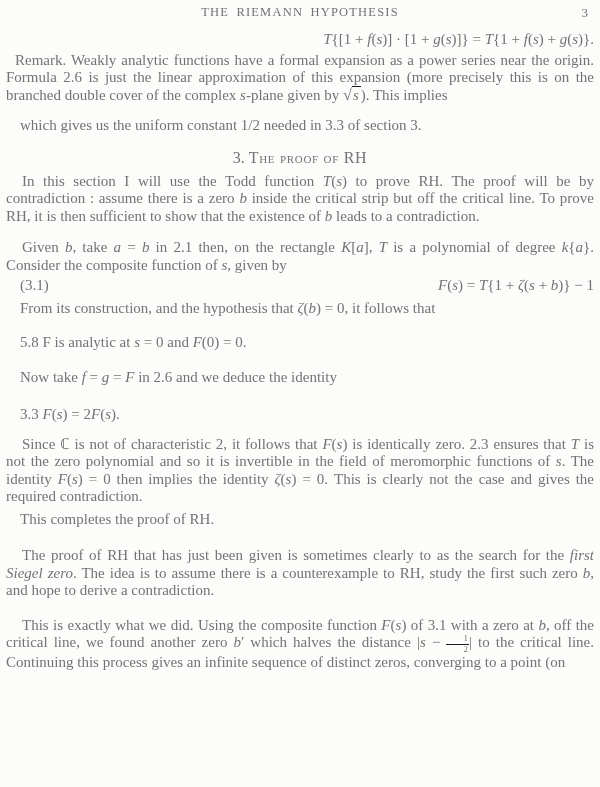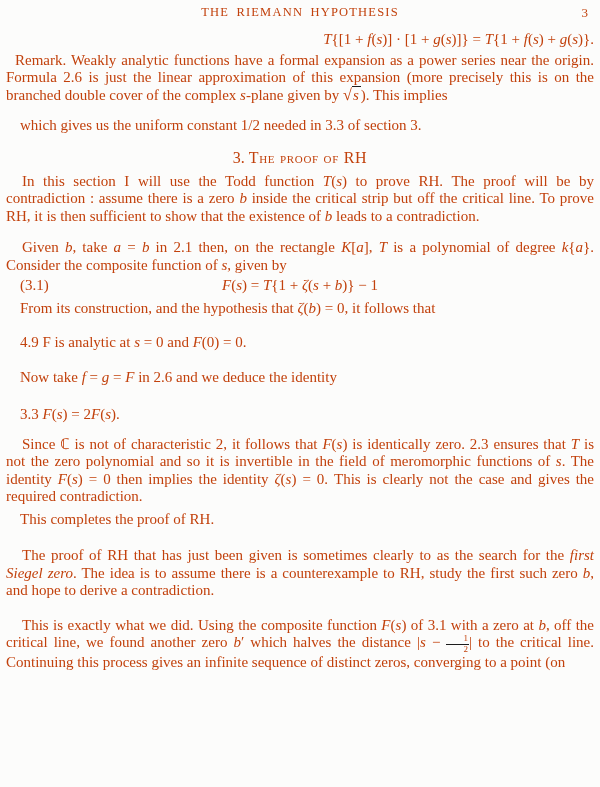--- a/index.html
+++ b/index.html
@@ -3,21 +3,21 @@
 <meta charset="utf-8">
 <style>
   html,body{margin:0;padding:0;background:#e9e9e9;}
   .page{
     position:relative;
     width:600px;height:787px;
     box-sizing:border-box;
     margin:0;
     padding:5px 6px 0 6px;
     background:#fcfcfb;
-    color:#c2410c;
+    color:#737373;
     font-family:"Liberation Serif", serif;
     font-size:15px;
     line-height:17.5px;
     overflow:hidden;
   }
   .running-head{
     position:relative;
     text-align:center;
     font-size:12.5px;
     letter-spacing:1.2px;
@@ -27,21 +27,21 @@
   .pagenum{
     position:absolute;
     right:6px;top:0;
     letter-spacing:0;
     font-size:13px;
   }
   .para{text-align:justify;text-indent:16px;}
   .remark-para{text-align:justify;text-indent:9px;}
   .item{padding-left:14px;text-align:justify;}
   .center-formula{text-align:right;}
-  .equation{position:relative;text-align:center;}
+  .equation{position:relative;text-align:right;}
   .eq-num{position:absolute;left:14px;top:0;}
   .section-heading{text-align:center;font-size:16px;line-height:17px;}
   .sc{font-variant:small-caps;letter-spacing:0.7px;}
   .bold{font-weight:normal;}
   .it{font-style:italic;}
   i.mi{font-style:italic;}
   .sqrt{white-space:nowrap;}
   .sqrt-sign{font-size:1.08em;}
   .sqrt-bar{border-top:1.2px solid #1c1c1c;padding:0 2px 0 1px;}
   .frac{
@@ -81,21 +81,21 @@
 
   <div class="para" style="margin-top:14px"><span>Given </span><span><i class="mi">b</i></span><span>, take </span><span><i class="mi">a</i> = <i class="mi">b</i></span><span> in 2.1 then, on the rectangle </span><span><i class="mi">K</i>[<i class="mi">a</i>]</span><span>, </span><span><i class="mi">T</i></span><span> is a polynomial of degree </span><span><i class="mi">k</i>{<i class="mi">a</i>}</span><span>. Consider the composite function of </span><span><i class="mi">s</i></span><span>, given by</span></div>
 
   <div class="equation" style="margin-top:3px">
     <span class="eq-num">(3.1)</span>
     <span><span><i class="mi">F</i>(<i class="mi">s</i>) = <i class="mi">T</i>{1 + <i class="mi">ζ</i>(<i class="mi">s</i> + <i class="mi">b</i>)} − 1</span></span>
   </div>
 
   <div class="item" style="margin-top:5px"><span>From its construction, and the hypothesis that </span><span><i class="mi">ζ</i>(<i class="mi">b</i>) = 0</span><span>, it follows that</span></div>
 
-  <div class="item" style="margin-top:17px"><span>4.9 F is analytic at </span><span><i class="mi">s</i> = 0</span><span> and </span><span><i class="mi">F</i>(0) = 0</span><span>.</span></div>
+  <div class="item" style="margin-top:17px"><span>5.8 F is analytic at </span><span><i class="mi">s</i> = 0</span><span> and </span><span><i class="mi">F</i>(0) = 0</span><span>.</span></div>
 
   <div class="item" style="margin-top:17px"><span>Now take </span><span><i class="mi">f</i> = <i class="mi">g</i> = <i class="mi">F</i></span><span> in 2.6 and we deduce the identity</span></div>
 
   <div class="item" style="margin-top:20px"><span>3.3 </span><span><i class="mi">F</i>(<i class="mi">s</i>) = 2<i class="mi">F</i>(<i class="mi">s</i>)</span><span>.</span></div>
 
   <div class="para" style="margin-top:12px"><span>Since ℂ is not of characteristic 2, it follows that </span><span><i class="mi">F</i>(<i class="mi">s</i>)</span><span> is identically zero. 2.3 ensures that </span><span><i class="mi">T</i></span><span> is not the zero polynomial and so it is invertible in the field of meromorphic functions of </span><span><i class="mi">s</i></span><span>. The identity </span><span><i class="mi">F</i>(<i class="mi">s</i>) = 0</span><span> then implies the identity </span><span><i class="mi">ζ</i>(<i class="mi">s</i>) = 0</span><span>. This is clearly not the case and gives the required contradiction.</span></div>
 
   <div class="item" style="margin-top:5px"><span>This completes the proof of RH.</span></div>
 
   <div class="para" style="margin-top:19px"><span>The proof of RH that has just been given is sometimes clearly to as the search for the </span><span class="it">first Siegel zero</span><span>. The idea is to assume there is a counterexample to RH, study the first such zero </span><span><i class="mi">b</i></span><span>, and hope to derive a contradiction.</span></div>

